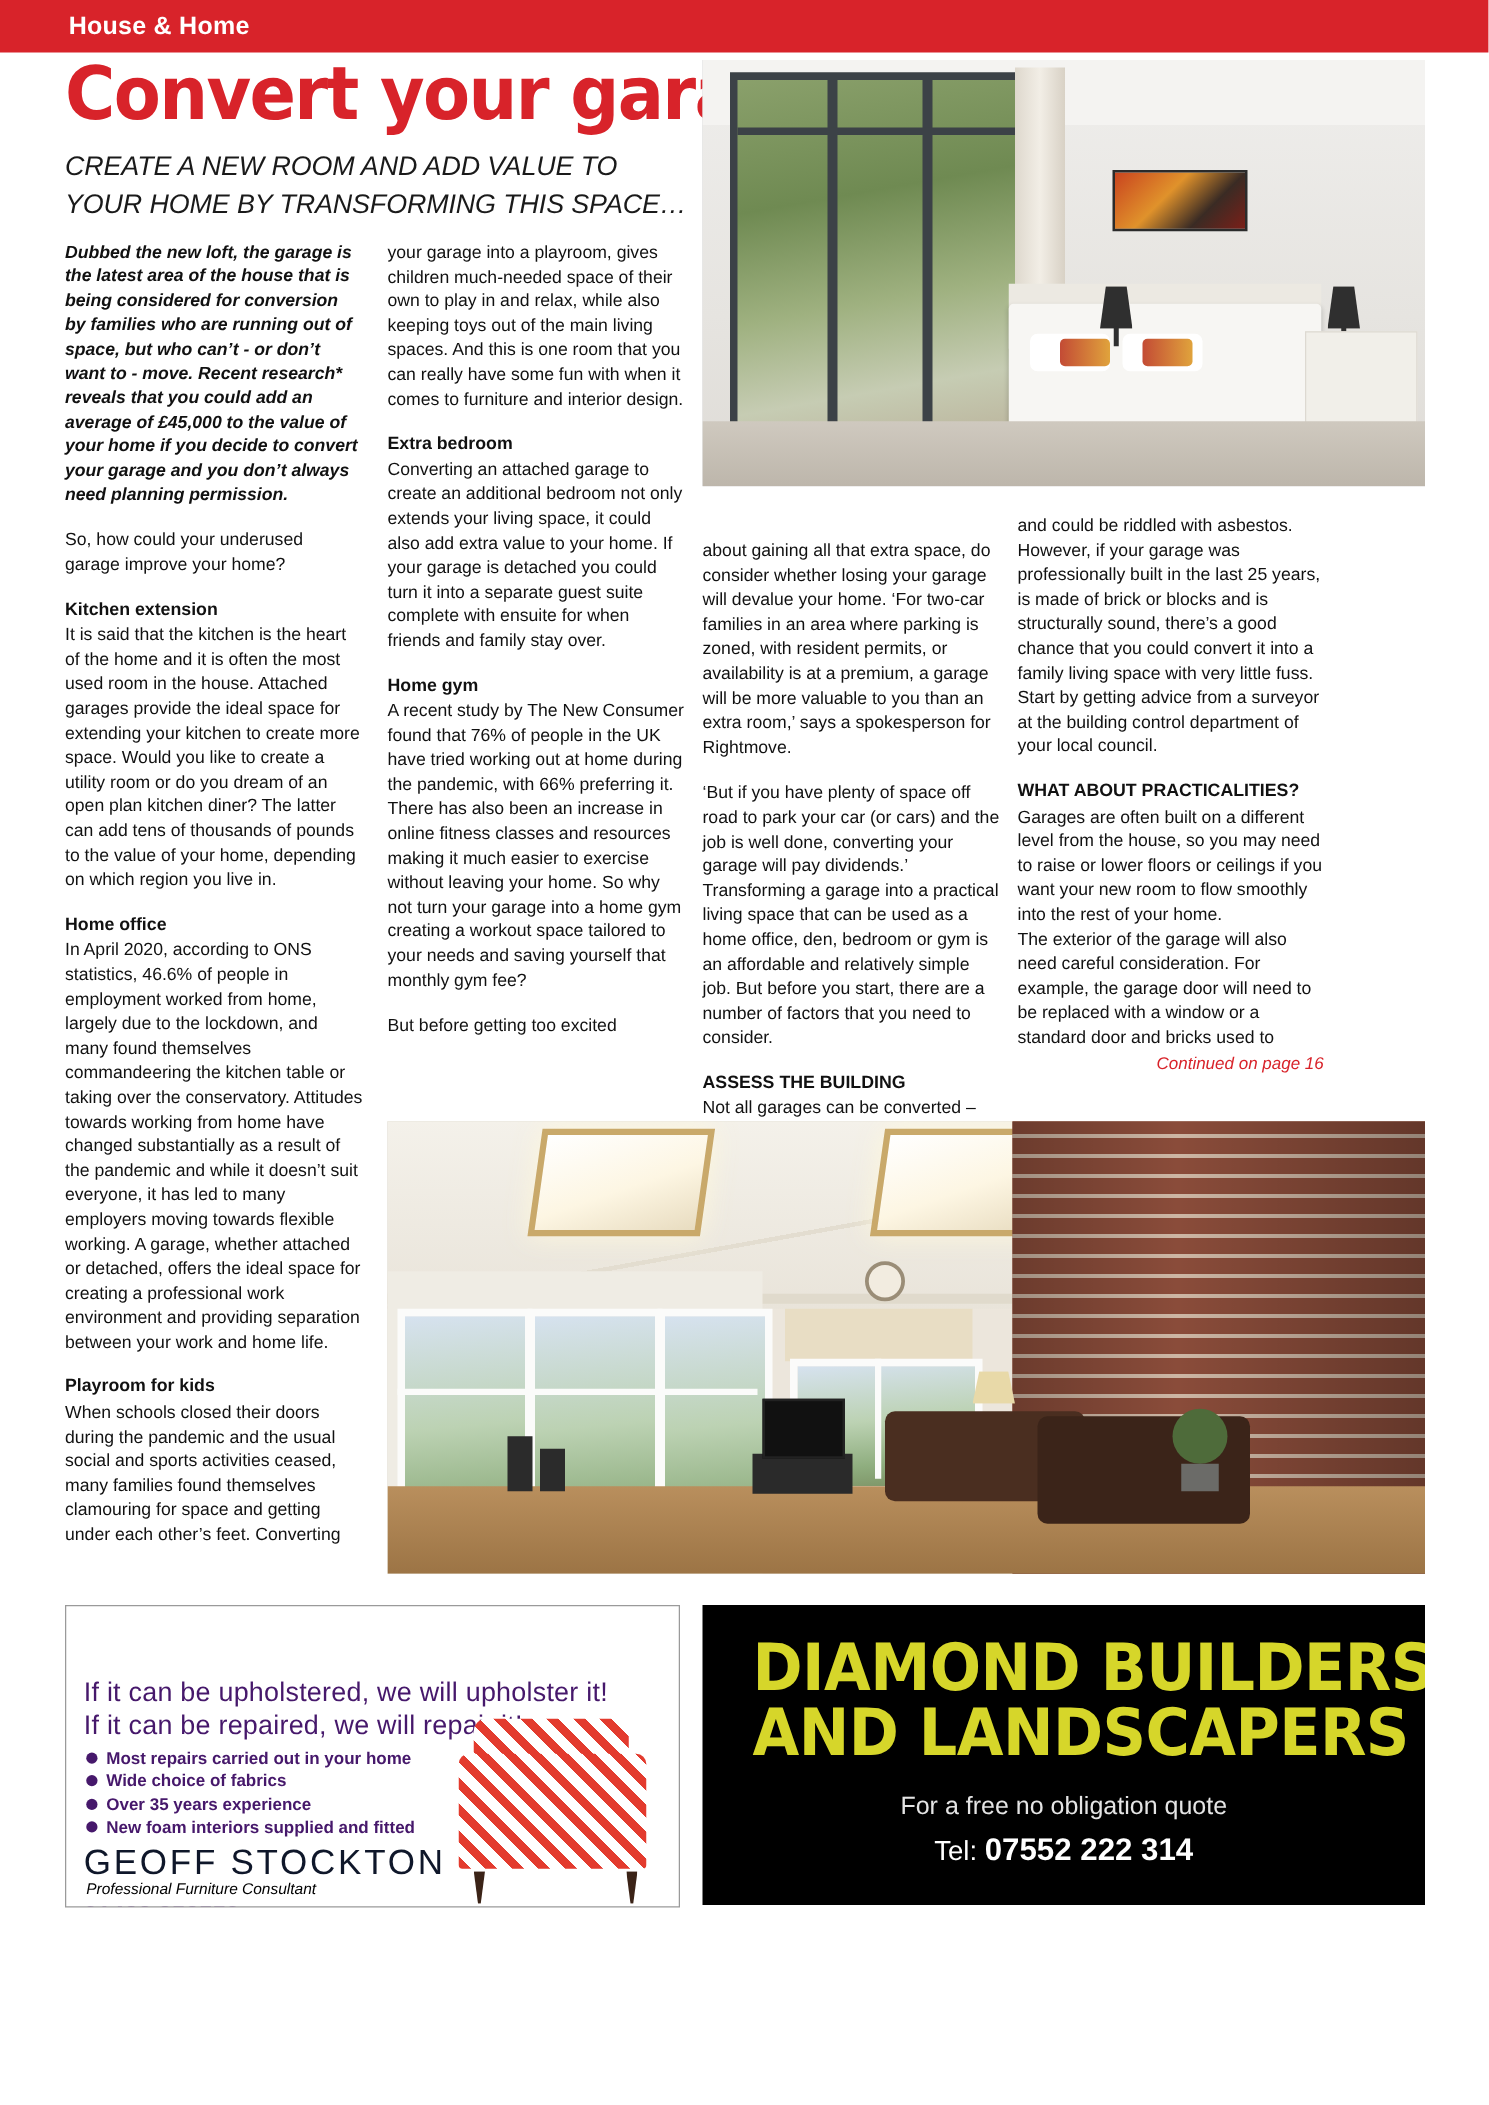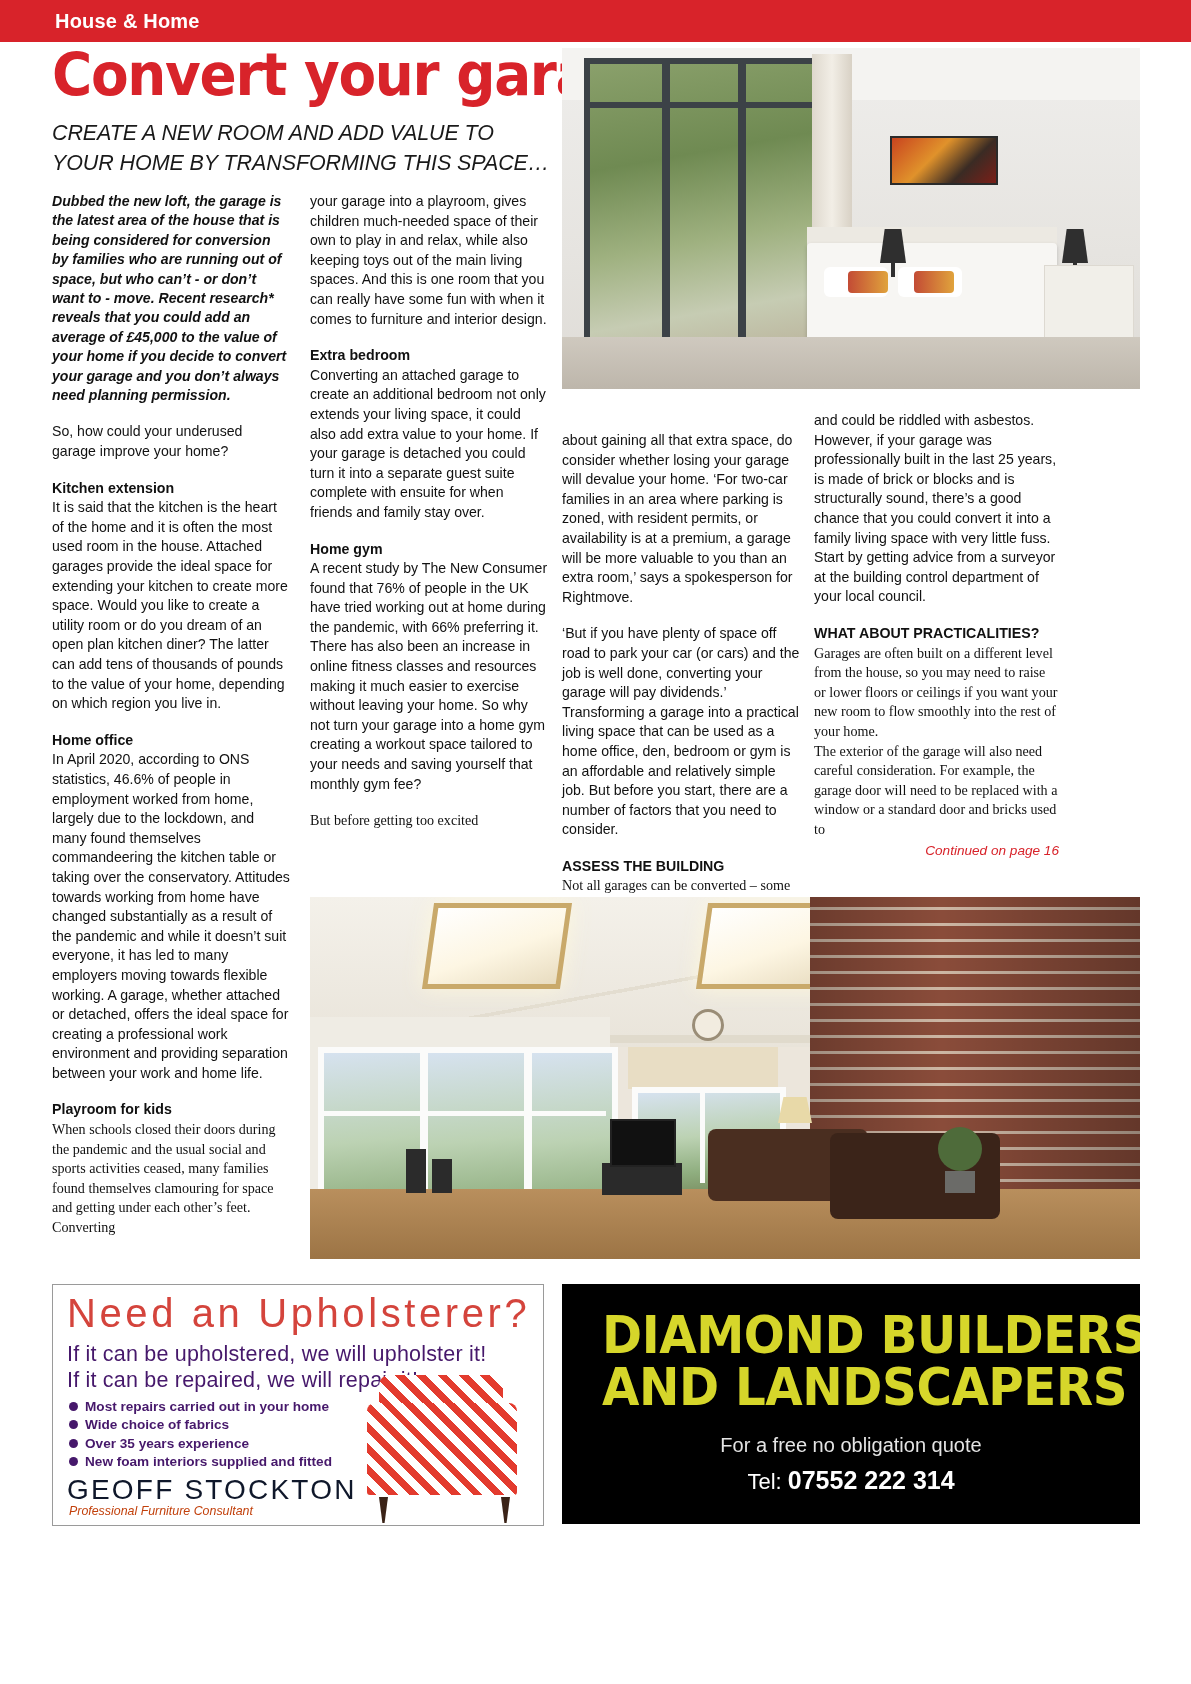--- a/index.html
+++ b/index.html
@@ -64,21 +64,21 @@
 
   
   .col {
     position: absolute;
     font-size: 14.1px;
     line-height: 19.6px;
     color: #111;
     text-align: left;
   }
   .col p { margin: 0 0 17px 0; }
-  .col p.tight { margin-bottom: 0; font-family: Liberation Serif, serif; }
+  .col p.tight { margin-bottom: 0; }
   .col .intro {
     font-weight: bold;
     font-style: italic;
     line-height: 19.4px;
   }
   .col h3 {
     margin: 0;
     font-size: 14.2px;
     line-height: 19.6px;
     font-weight: bold;
@@ -174,21 +174,21 @@
     font-weight: normal;
     color: #0f172a;
     letter-spacing: 2.2px;
     white-space: nowrap;
   }
   .ad-left .ad-sub {
     position: absolute;
     left: 16px; top: 219px;
     font-size: 12.4px;
     font-style: italic;
-    color: #c2410c;
+    color: #000000;
     white-space: nowrap;
   }
   .ad-left .ad-phone {
     position: absolute;
     left: 14px; top: 236px;
     font-size: 19.5px;
     font-weight: bold;
     color: #46186b;
     white-space: nowrap;
   }
@@ -539,21 +539,20 @@
       <div class="lr-sofa2" style="left:520px; bottom:40px; width:170px; height:86px;"></div>
       <div class="lr-lamp" style="left:468px; bottom:136px;"></div>
       <div class="lr-plant" style="left:628px; bottom:88px;"></div>
       <div class="lr-pot" style="left:635px; bottom:66px;"></div>
       <div class="lr-lantern" style="left:96px; bottom:66px;"></div>
       <div class="lr-lantern" style="left:122px; bottom:66px; height:34px;"></div>
     </div>
   </div>
 
   <div class="ad-left">
-    <div class="ad-title">Need an Upholsterer?</div>
     <div class="ad-line ad-line-1">If it can be upholstered, we will upholster it!</div>
     <div class="ad-line ad-line-2">If it can be repaired, we will repair it!</div>
 
     <ul class="bullets">
       <li><span class="dot"></span><span>Most repairs carried out in your home</span></li>
       <li><span class="dot"></span><span>Wide choice of fabrics</span></li>
       <li><span class="dot"></span><span>Over 35 years experience</span></li>
       <li><span class="dot"></span><span>New foam interiors supplied and fitted</span></li>
     </ul>
 

